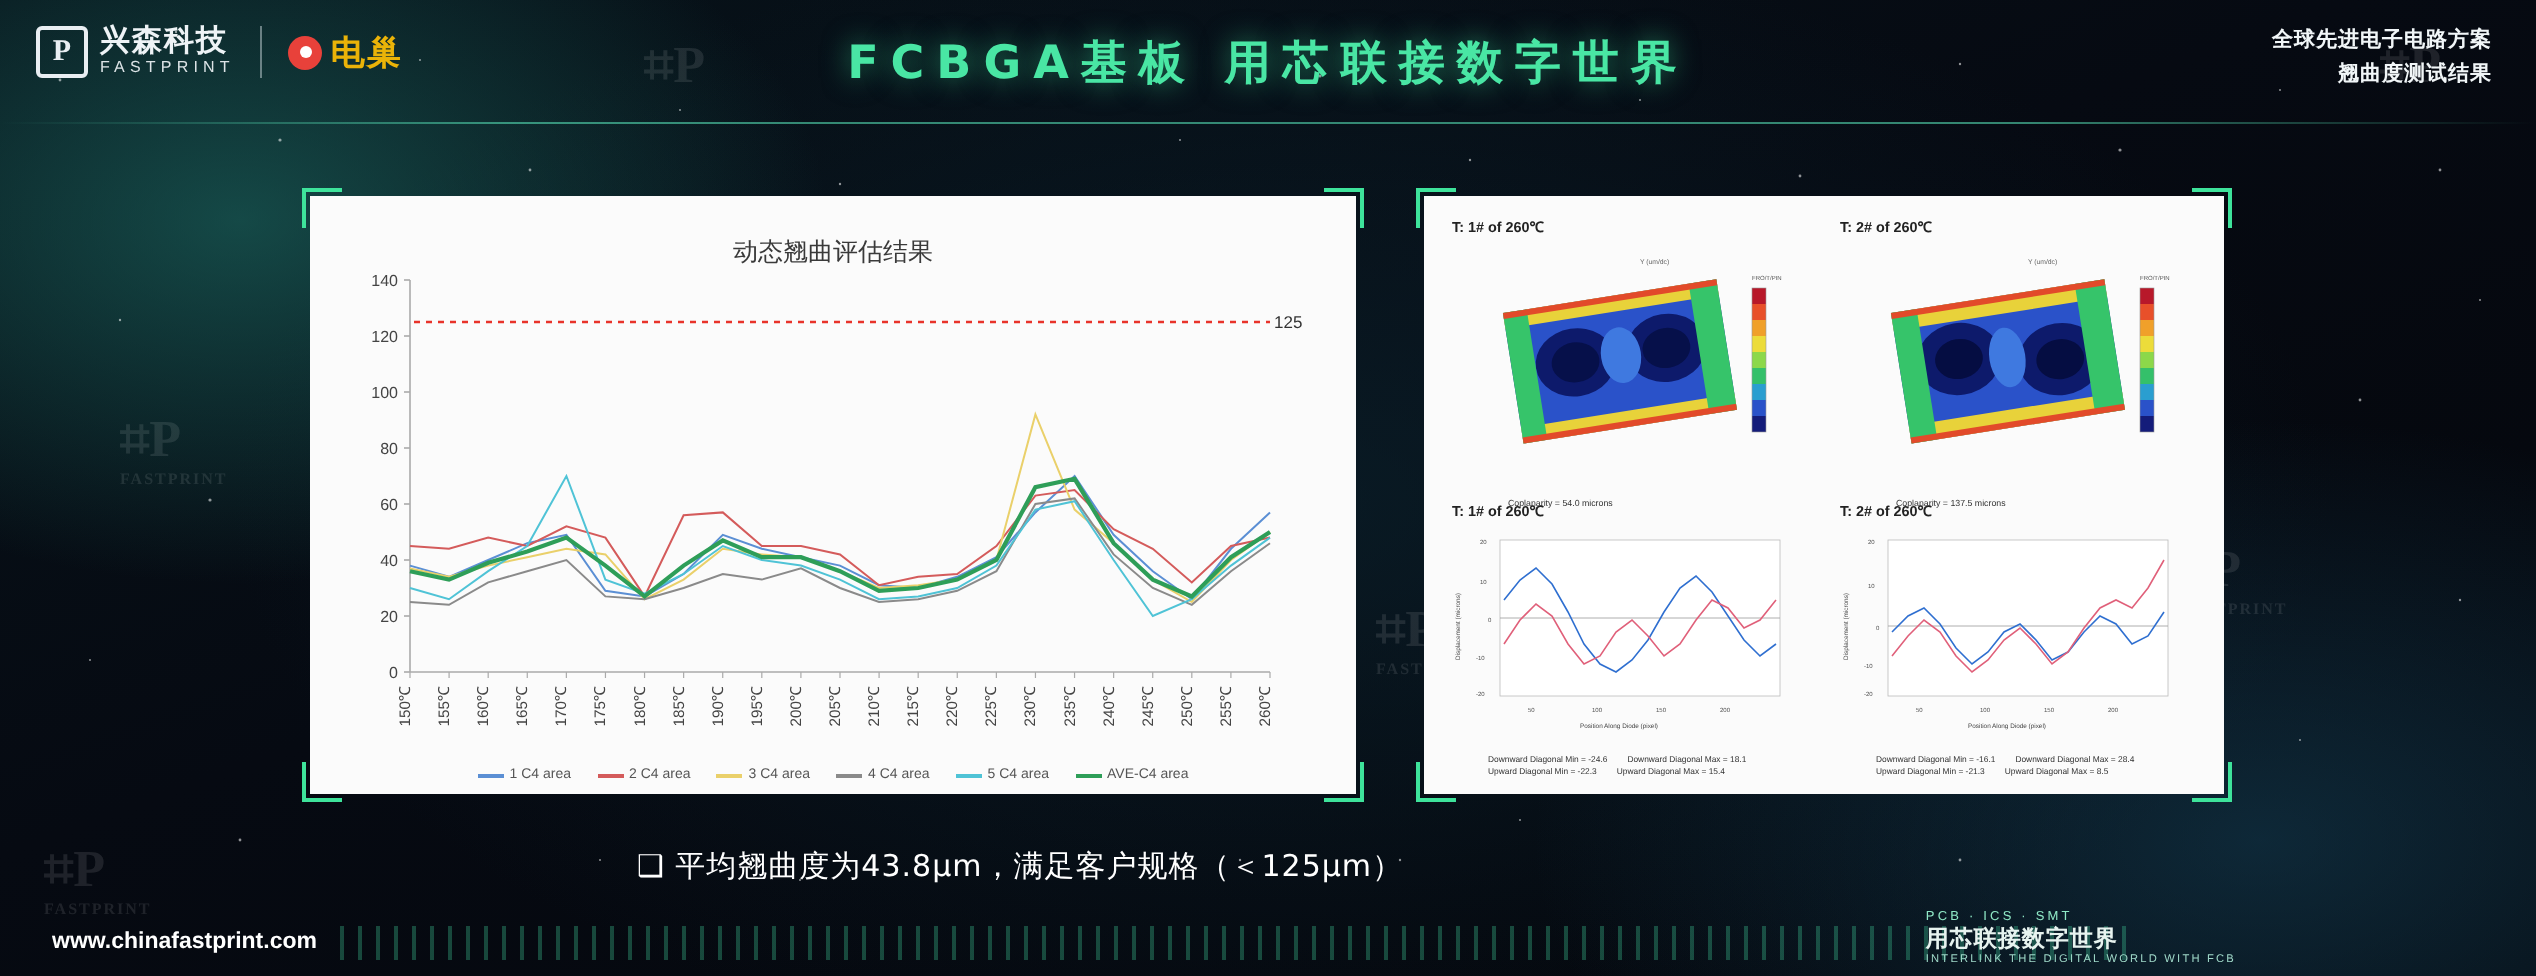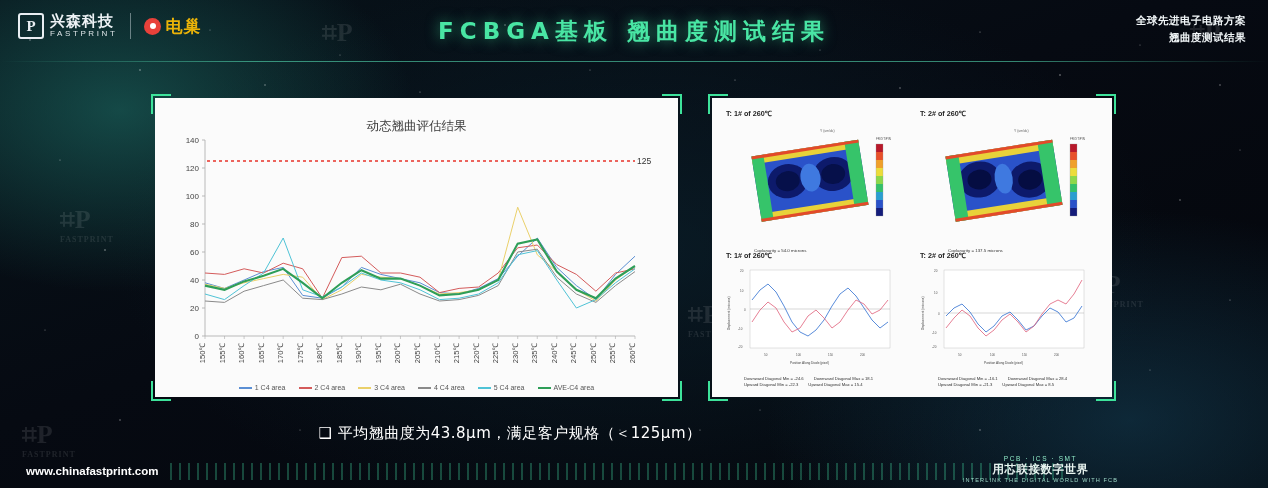--- a/index.html
+++ b/index.html
@@ -109,21 +109,21 @@
   }
   #footer-hatch {
     position:absolute; left:170px; top:8px; width:900px; height:17px;
     background:repeating-linear-gradient(90deg, rgba(70,230,170,.38) 0 2px, rgba(0,0,0,0) 2px 9px);
     opacity:.75;
   }
   #site {
     position:absolute; left:26px; top:10px; color:#fff; font-size:11.5px; font-weight:bold;
   }
   #foot-right {
-    position:absolute; right:22px; top:0px; text-align:center; color:#e7f3ef;
+    position:absolute; right:22px; top:0px; text-align:left; color:#e7f3ef;
   }
   #foot-right .f1 { font-size:6.5px; letter-spacing:1.6px; color:#8fe8c6; }
   #foot-right .f2 { font-size:11.5px; font-weight:bold; letter-spacing:.5px; }
   #foot-right .f3 { font-size:5.6px; letter-spacing:1.1px; color:#9fd8c8; }
   text { font-family:"Liberation Sans", sans-serif; }
 </style>
 </head>
 <body>
 
 <div id="bg"></div>
@@ -189,21 +189,21 @@
     <div class="fp-text">
       <div class="fp-cn">兴森科技</div>
       <div class="fp-en">FASTPRINT</div>
     </div>
     <div class="logo-div"></div>
     <div class="dc-dot">
         <i></i>
       </div>
     <div class="dc-text">电巢</div>
   </div>
-  <div id="title">FCBGA基板  翘曲度测试结果</div>
+  <div id="title">FCBGA基板  用芯联接数字世界</div>
   <div id="hdr-right">
     <div>全球先进电子电路方案</div>
     <div>翘曲度测试结果</div>
   </div>
   <div id="hdr-line"></div>
 </div>
 
 <div class="panel" id="panel-left">
   <span class="corner c-tl"></span>
   <span class="corner c-tr"></span>

